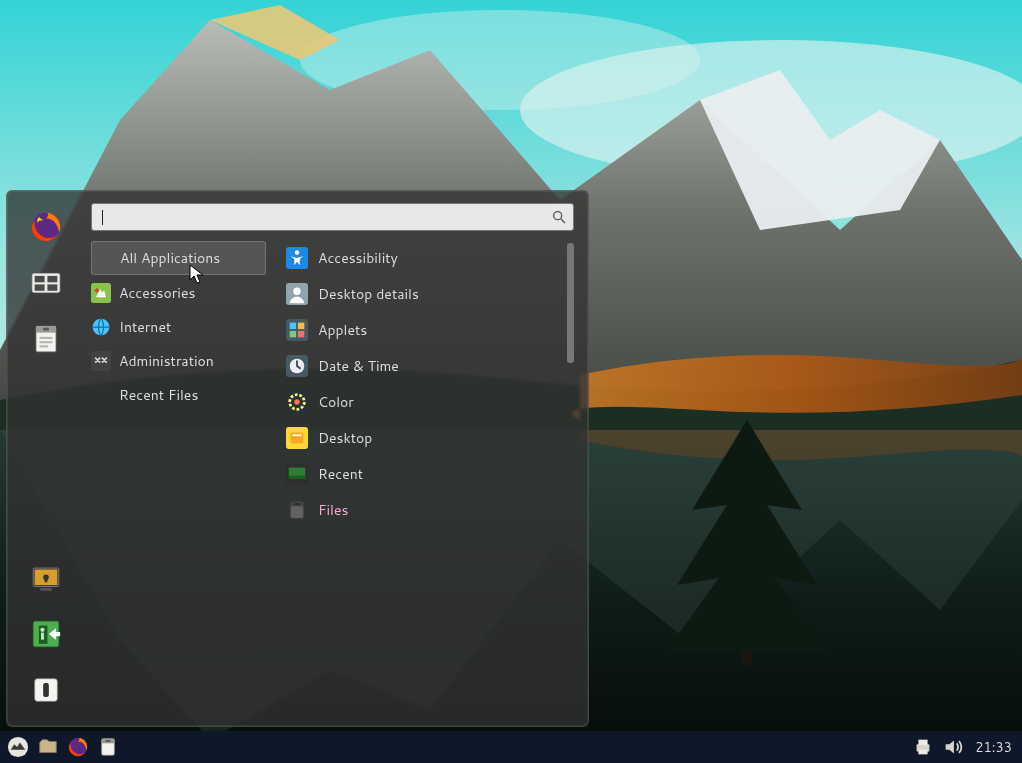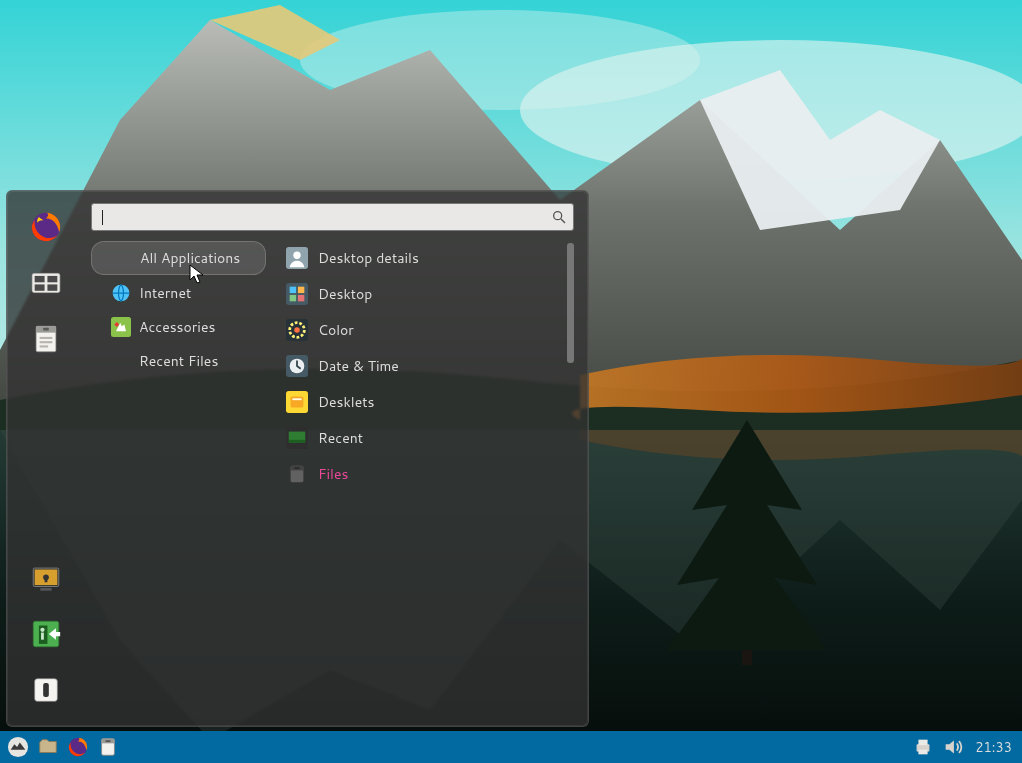--- a/index.html
+++ b/index.html
@@ -1,20 +1,20 @@
 <!DOCTYPE html>
 <html><head>
 <meta charset="utf-8">
 <style>
 html,body{margin:0;padding:0;width:1022px;height:763px;overflow:hidden;font-family:Cantarell,Ubuntu,"Segoe UI",sans-serif;font-size:14px;color:#eee}
 #desktop{position:relative;width:1022px;height:763px;background:#000}
 #wall{position:absolute;inset:0}
 
 
-#panel{position:absolute;left:0;right:0;bottom:0;height:32px;background:#0369a1;display:flex;align-items:center;padding:0 6px;gap:6px;z-index:50}
+#panel{position:absolute;left:0;right:0;bottom:0;height:32px;background:#0f172a;display:flex;align-items:center;padding:0 6px;gap:6px;z-index:50}
 .panel-spacer{flex:1}
 .panel-item{width:24px;height:24px;display:flex;align-items:center;justify-content:center;cursor:pointer}
 .panel-item svg{width:22px;height:22px}
 .panel-item.launcher{border-radius:3px}
 #clock{color:#ddd;font-size:13px;padding:0 4px}
 
 
 #menu{position:absolute;left:6px;bottom:36px;width:581px;height:535px;
  background:rgba(50,50,50,.78);border:1px solid rgba(255,255,255,.12);border-radius:6px;
  display:flex;z-index:40;overflow:hidden;backdrop-filter:blur(1px)}
@@ -31,30 +31,30 @@
 #right{flex:1;display:flex;flex-direction:column;padding:12px 14px 10px 6px;min-width:0}
 
 
 #search{display:flex;align-items:center;background:#e9e8e7;border:1px solid #777;border-radius:3px;height:26px;padding:0 6px}
 #search .caret{width:1px;height:15px;background:#222;margin-left:4px}
 #search .find{margin-left:auto;width:16px;height:16px;color:#555}
 
 
 #cols{flex:1;display:flex;margin-top:10px;min-height:0}
 #cat{width:175px;display:flex;flex-direction:column;gap:2px;padding-right:4px}
-.cat-item{display:flex;align-items:center;gap:8px;height:32px;padding:0 20px;border-radius:13px;color:#ddd;cursor:pointer}
+.cat-item{display:flex;align-items:center;gap:8px;height:32px;padding:0 0;border-radius:3px;color:#ddd;cursor:pointer}
 .cat-item.sel{background:rgba(255,255,255,.12);border:1px solid rgba(255,255,255,.18)}
 .cat-item .ci{width:20px;height:20px;display:flex;align-items:center;justify-content:center}
 .cat-item.noicon .ci{visibility:hidden}
 
 #apps{flex:1;overflow:hidden;position:relative;padding-left:10px}
 #apps-list{display:flex;flex-direction:column;gap:2px}
 .app-item{display:flex;align-items:center;gap:10px;height:34px;padding:0 6px;border-radius:3px;color:#ddd;cursor:pointer}
 .app-item .ai{width:22px;height:22px;display:flex;align-items:center;justify-content:center}
-.app-item.dim{color:#ec4899}
+.app-item.dim{color:#f9a8d4}
 
 
 #scroll{position:absolute;right:0;top:2px;bottom:2px;width:7px}
 #thumb{position:absolute;left:0;right:0;top:0;height:120px;background:#777;border-radius:3px}
 
 
 #cursor{position:absolute;left:189px;top:264px;z-index:60;pointer-events:none}
 </style>
 </head>
 <body>
@@ -175,95 +175,114 @@
    <div id="cols">
 
     <div id="cat">
      <div class="cat-item sel noicon">
       <span class="ci"></span>
               <span>All Applications</span>
      </div>
      <div class="cat-item">
       <span class="ci">
                 <svg viewBox="0 0 24 24">
-                  <circle cx="12" cy="12" r="10" fill="#4fc3f7"></circle>
-                  <path d="M2 12h20M12 2c4 4 4 16 0 20M12 2c-4 4-4 16 0 20" stroke="#0277bd" fill="none" stroke-width="1.5"></path>
-                </svg>
-              </span>
-      <span>Internet</span>
-     </div>
-     <div class="cat-item">
-      <span class="ci">
-                <svg viewBox="0 0 24 24">
                   <rect width="24" height="24" rx="3" fill="#8bc34a"></rect>
                   <path d="M6 17l5-10 2 4 3-2 2 8z" fill="#fff"></path>
                   <path d="M7 6l3 3-3 3-3-3z" fill="#e53935"></path>
                 </svg>
               </span>
       <span>Accessories</span>
      </div>
+     <div class="cat-item">
+      <span class="ci">
+                <svg viewBox="0 0 24 24">
+                  <circle cx="12" cy="12" r="10" fill="#4fc3f7"></circle>
+                  <path d="M2 12h20M12 2c4 4 4 16 0 20M12 2c-4 4-4 16 0 20" stroke="#0277bd" fill="none" stroke-width="1.5"></path>
+                </svg>
+              </span>
+      <span>Internet</span>
+     </div>
+     <div class="cat-item">
+      <span class="ci">
+                <svg viewBox="0 0 24 24">
+                  <rect width="24" height="24" rx="3" fill="#424242"></rect>
+                  <path d="M5 8l6 6M11 8l-6 6M13 14l6-6M19 14l-6-6" stroke="#cfd8dc" stroke-width="2"></path>
+                </svg>
+              </span>
+      <span>Administration</span>
+     </div>
      <div class="cat-item noicon">
       <span class="ci"></span>
               <span>Recent Files</span>
      </div>
     </div>
 
     <div id="apps">
      <div id="apps-list">
+      <div class="app-item">
+       <span class="ai">
+                  <svg viewBox="0 0 24 24">
+                    <rect width="24" height="24" rx="3" fill="#1e88e5"></rect>
+                    <circle cx="12" cy="6" r="2.5" fill="#fff"></circle>
+                    <path d="M5 10l7 2 7-2-4 3v7l-3-4-3 4v-7z" fill="#fff"></path>
+                  </svg>
+                </span>
+       <span>Accessibility</span>
+      </div>
       <div class="app-item">
        <span class="ai">
                   <svg viewBox="0 0 24 24">
                     <rect width="24" height="24" rx="3" fill="#90a4ae"></rect>
                     <circle cx="12" cy="9" r="4" fill="#fff"></circle>
                     <path d="M4 22c1-5 5-7 8-7s7 2 8 7z" fill="#fff"></path>
                   </svg>
                 </span>
        <span>Desktop details</span>
       </div>
       <div class="app-item">
        <span class="ai">
                   <svg viewBox="0 0 24 24">
                     <rect width="24" height="24" rx="3" fill="#455a64"></rect>
                     <rect x="4" y="4" width="7" height="7" fill="#4fc3f7"></rect>
                     <rect x="13" y="4" width="7" height="7" fill="#ffb74d"></rect>
                     <rect x="4" y="13" width="7" height="7" fill="#81c784"></rect>
                     <rect x="13" y="13" width="7" height="7" fill="#e57373"></rect>
                   </svg>
                 </span>
-       <span>Desktop</span>
+       <span>Applets</span>
+      </div>
+      <div class="app-item">
+       <span class="ai">
+                  <svg viewBox="0 0 24 24">
+                    <rect width="24" height="24" rx="3" fill="#455a64"></rect>
+                    <circle cx="12" cy="12" r="8" fill="#eceff1"></circle>
+                    <path d="M12 6v6l4 3" stroke="#37474f" stroke-width="2" fill="none"></path>
+                  </svg>
+                </span>
+       <span>Date &amp; Time</span>
       </div>
       <div class="app-item">
        <span class="ai">
                   <svg viewBox="0 0 24 24">
                     <rect width="24" height="24" rx="3" fill="#263238"></rect>
                     <circle cx="12" cy="12" r="8" fill="none" stroke="#fff176" stroke-width="3" stroke-dasharray="3 2"></circle>
                     <circle cx="12" cy="12" r="3" fill="#ff7043"></circle>
                   </svg>
                 </span>
        <span>Color</span>
       </div>
       <div class="app-item">
        <span class="ai">
                   <svg viewBox="0 0 24 24">
-                    <rect width="24" height="24" rx="3" fill="#455a64"></rect>
-                    <circle cx="12" cy="12" r="8" fill="#eceff1"></circle>
-                    <path d="M12 6v6l4 3" stroke="#37474f" stroke-width="2" fill="none"></path>
-                  </svg>
-                </span>
-       <span>Date &amp; Time</span>
-      </div>
-      <div class="app-item">
-       <span class="ai">
-                  <svg viewBox="0 0 24 24">
                     <rect width="24" height="24" rx="3" fill="#fdd835"></rect>
                     <rect x="5" y="6" width="14" height="12" rx="2" fill="#f9a825"></rect>
                     <rect x="7" y="8" width="10" height="2" fill="#fffde7"></rect>
                   </svg>
                 </span>
-       <span>Desklets</span>
+       <span>Desktop</span>
       </div>
       <div class="app-item">
        <span class="ai">
                   <svg viewBox="0 0 24 24">
                     <rect width="24" height="24" rx="3" fill="#2e2e2e"></rect>
                     <rect x="3" y="5" width="18" height="12" fill="#2e7d32"></rect>
                     <rect x="3" y="14" width="18" height="3" fill="#1b5e20"></rect>
                   </svg>
                 </span>
        <span>Recent</span>

